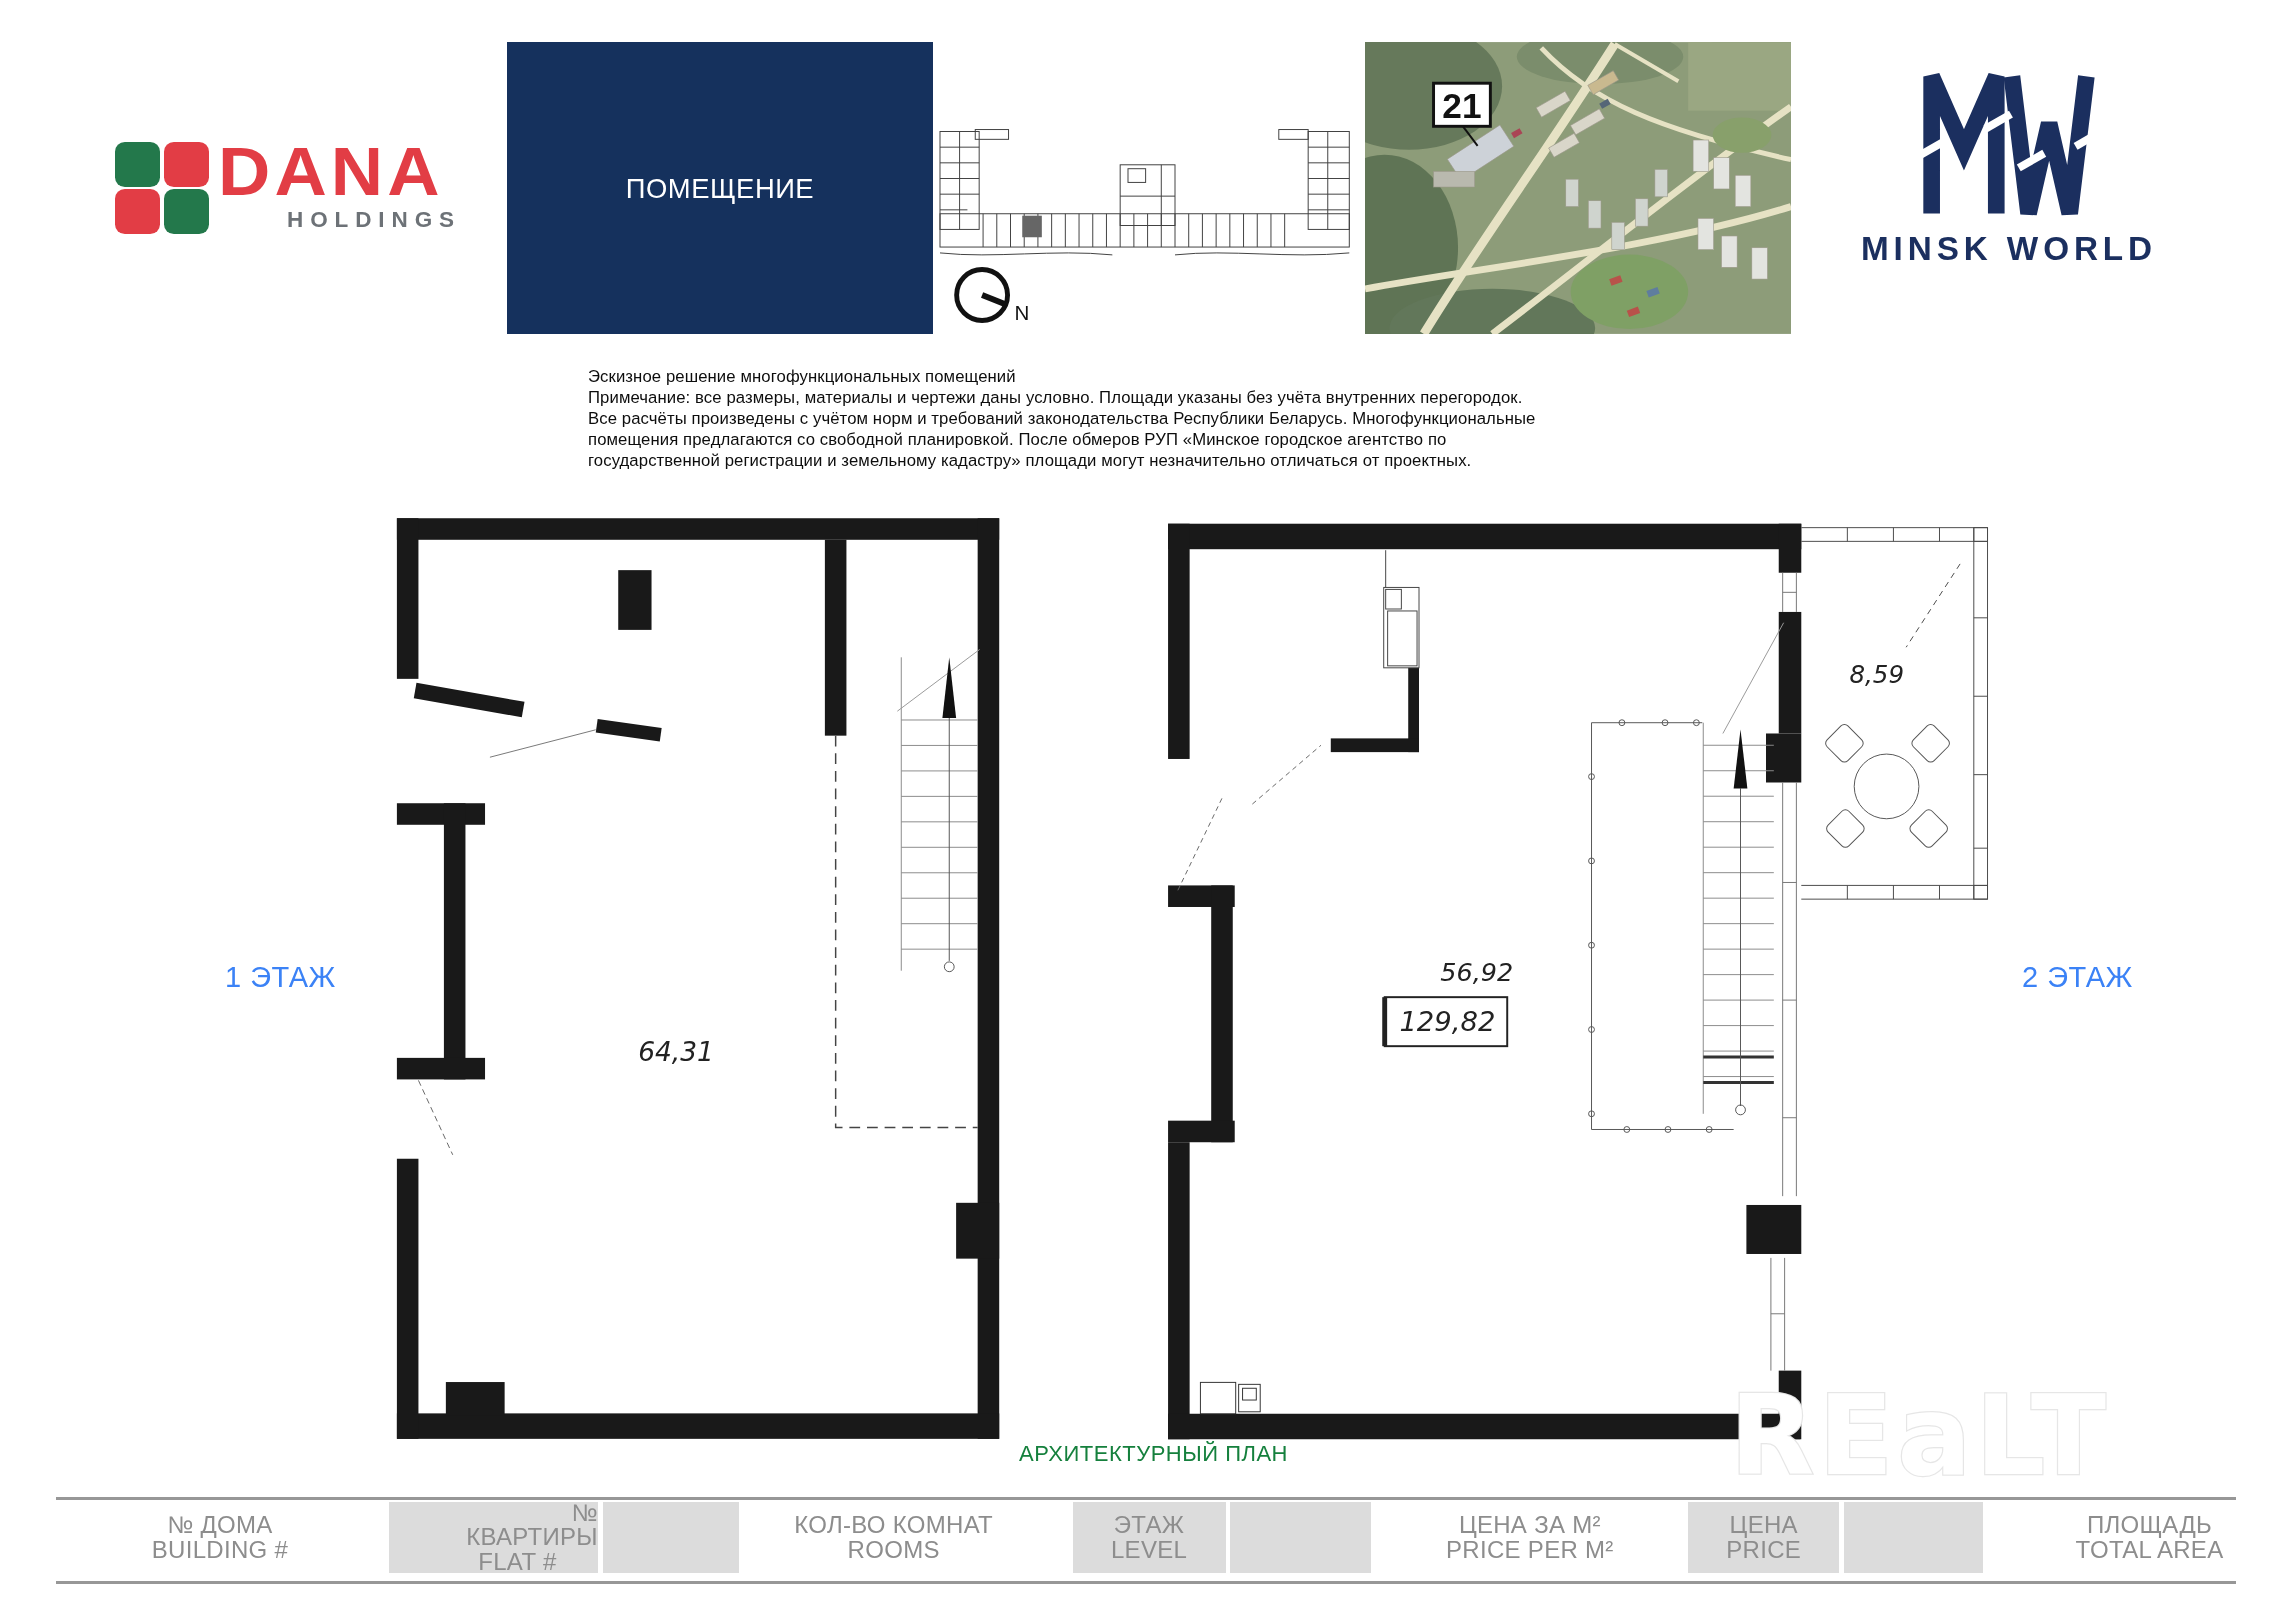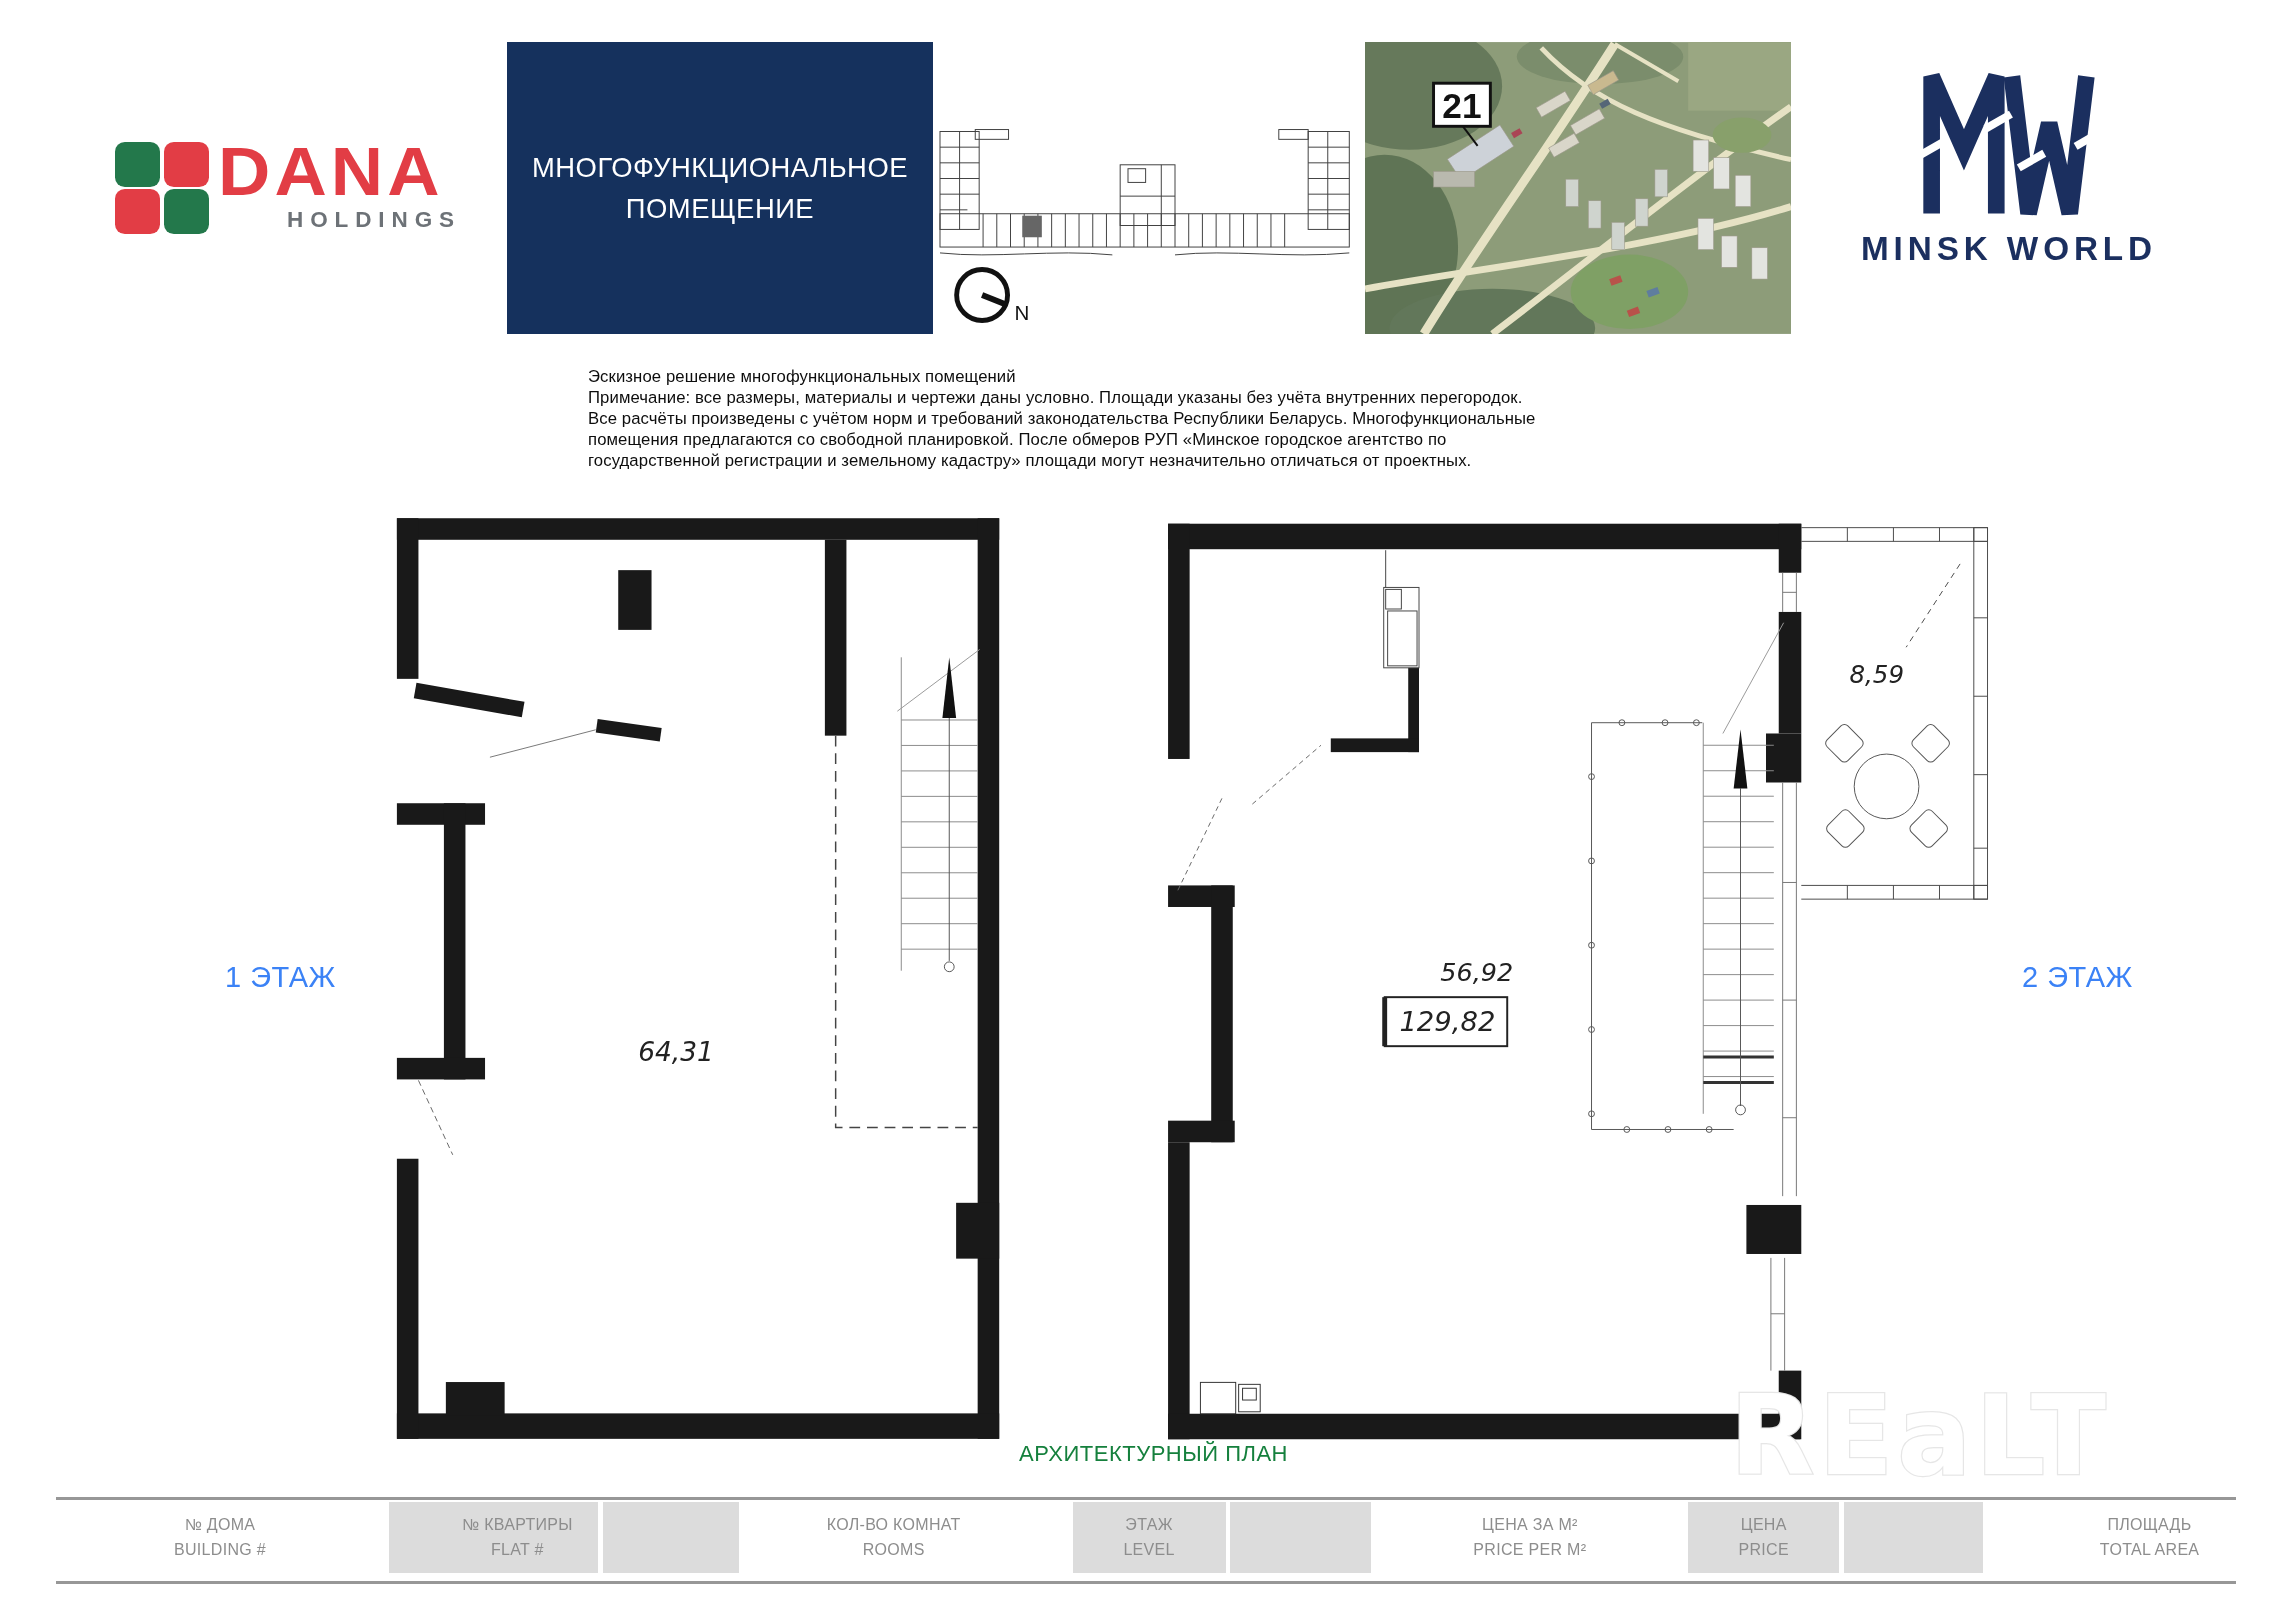--- a/index.html
+++ b/index.html
@@ -26,21 +26,21 @@
   .note-line{font-size:16.7px;line-height:21px;color:#0d0d0d;letter-spacing:0.1px;white-space:nowrap;}
 
   .floor-label{font-size:29px;color:#3b82f6;letter-spacing:0.5px;line-height:1;}
 
   .arch-title{left:1019px;top:1443px;font-size:22px;color:#15803d;letter-spacing:0.5px;line-height:1;}
 
   .rule{position:absolute;left:56px;width:2180px;height:2.9px;background:#979797;}
 
   .footer-table{left:56px;top:1502px;height:71px;display:flex;gap:4.9px;}
   .fcell{height:71px;display:flex;flex-direction:column;align-items:center;justify-content:center;
-         font-size:16px;line-height:24.5px;color:#8d8d8d;text-align:left;letter-spacing:0.3px;}
+         font-size:24px;line-height:24.5px;color:#8d8d8d;text-align:right;letter-spacing:0.3px;}
   .fcell.shaded{background:#dcdcdc;}
 
   svg text.area{font-family:"DejaVu Sans","Liberation Sans",sans-serif;font-style:italic;fill:#222;}
   .wm text{font-family:"DejaVu Sans",sans-serif;font-weight:700;
            fill:#ffffff;stroke:#e6e6e6;stroke-width:2.5px;paint-order:stroke;letter-spacing:4px;}
 </style>
 </head>
 <body>
 
 <div class="page">
@@ -48,21 +48,20 @@
   <div class="abs" style="left:0;top:0;width:510px;height:265px;">
     <div class="sq g" style="left:115px;top:142px;"></div>
     <div class="sq r" style="left:164px;top:142px;"></div>
     <div class="sq r" style="left:115px;top:189px;"></div>
     <div class="sq g" style="left:164px;top:189px;"></div>
     <div class="abs dana-word">DANA</div>
     <div class="abs dana-sub">HOLDINGS</div>
   </div>
 
   <div class="abs title-box">
-    <div>МНОГОФУНКЦИОНАЛЬНОЕ</div>
     <div>ПОМЕЩЕНИЕ</div>
   </div>
 
   <svg class="abs" style="left:936px;top:108px;" width="431" height="235" viewBox="0 0 440 240">
     <g fill="none" stroke="#3f3f3f" stroke-width="1">
       <rect x="4" y="24" width="40" height="100"></rect>
       <path d="M4,40 h40 M4,56 h40 M4,72 h40 M4,88 h40 M4,104 h28 M24,24 v100"></path>
       <rect x="40" y="22" width="34" height="10"></rect>
       <rect x="380" y="24" width="42" height="100"></rect>
       <path d="M380,40 h42 M380,56 h42 M380,72 h42 M380,88 h42 M380,104 h42 M400,24 v100"></path>

